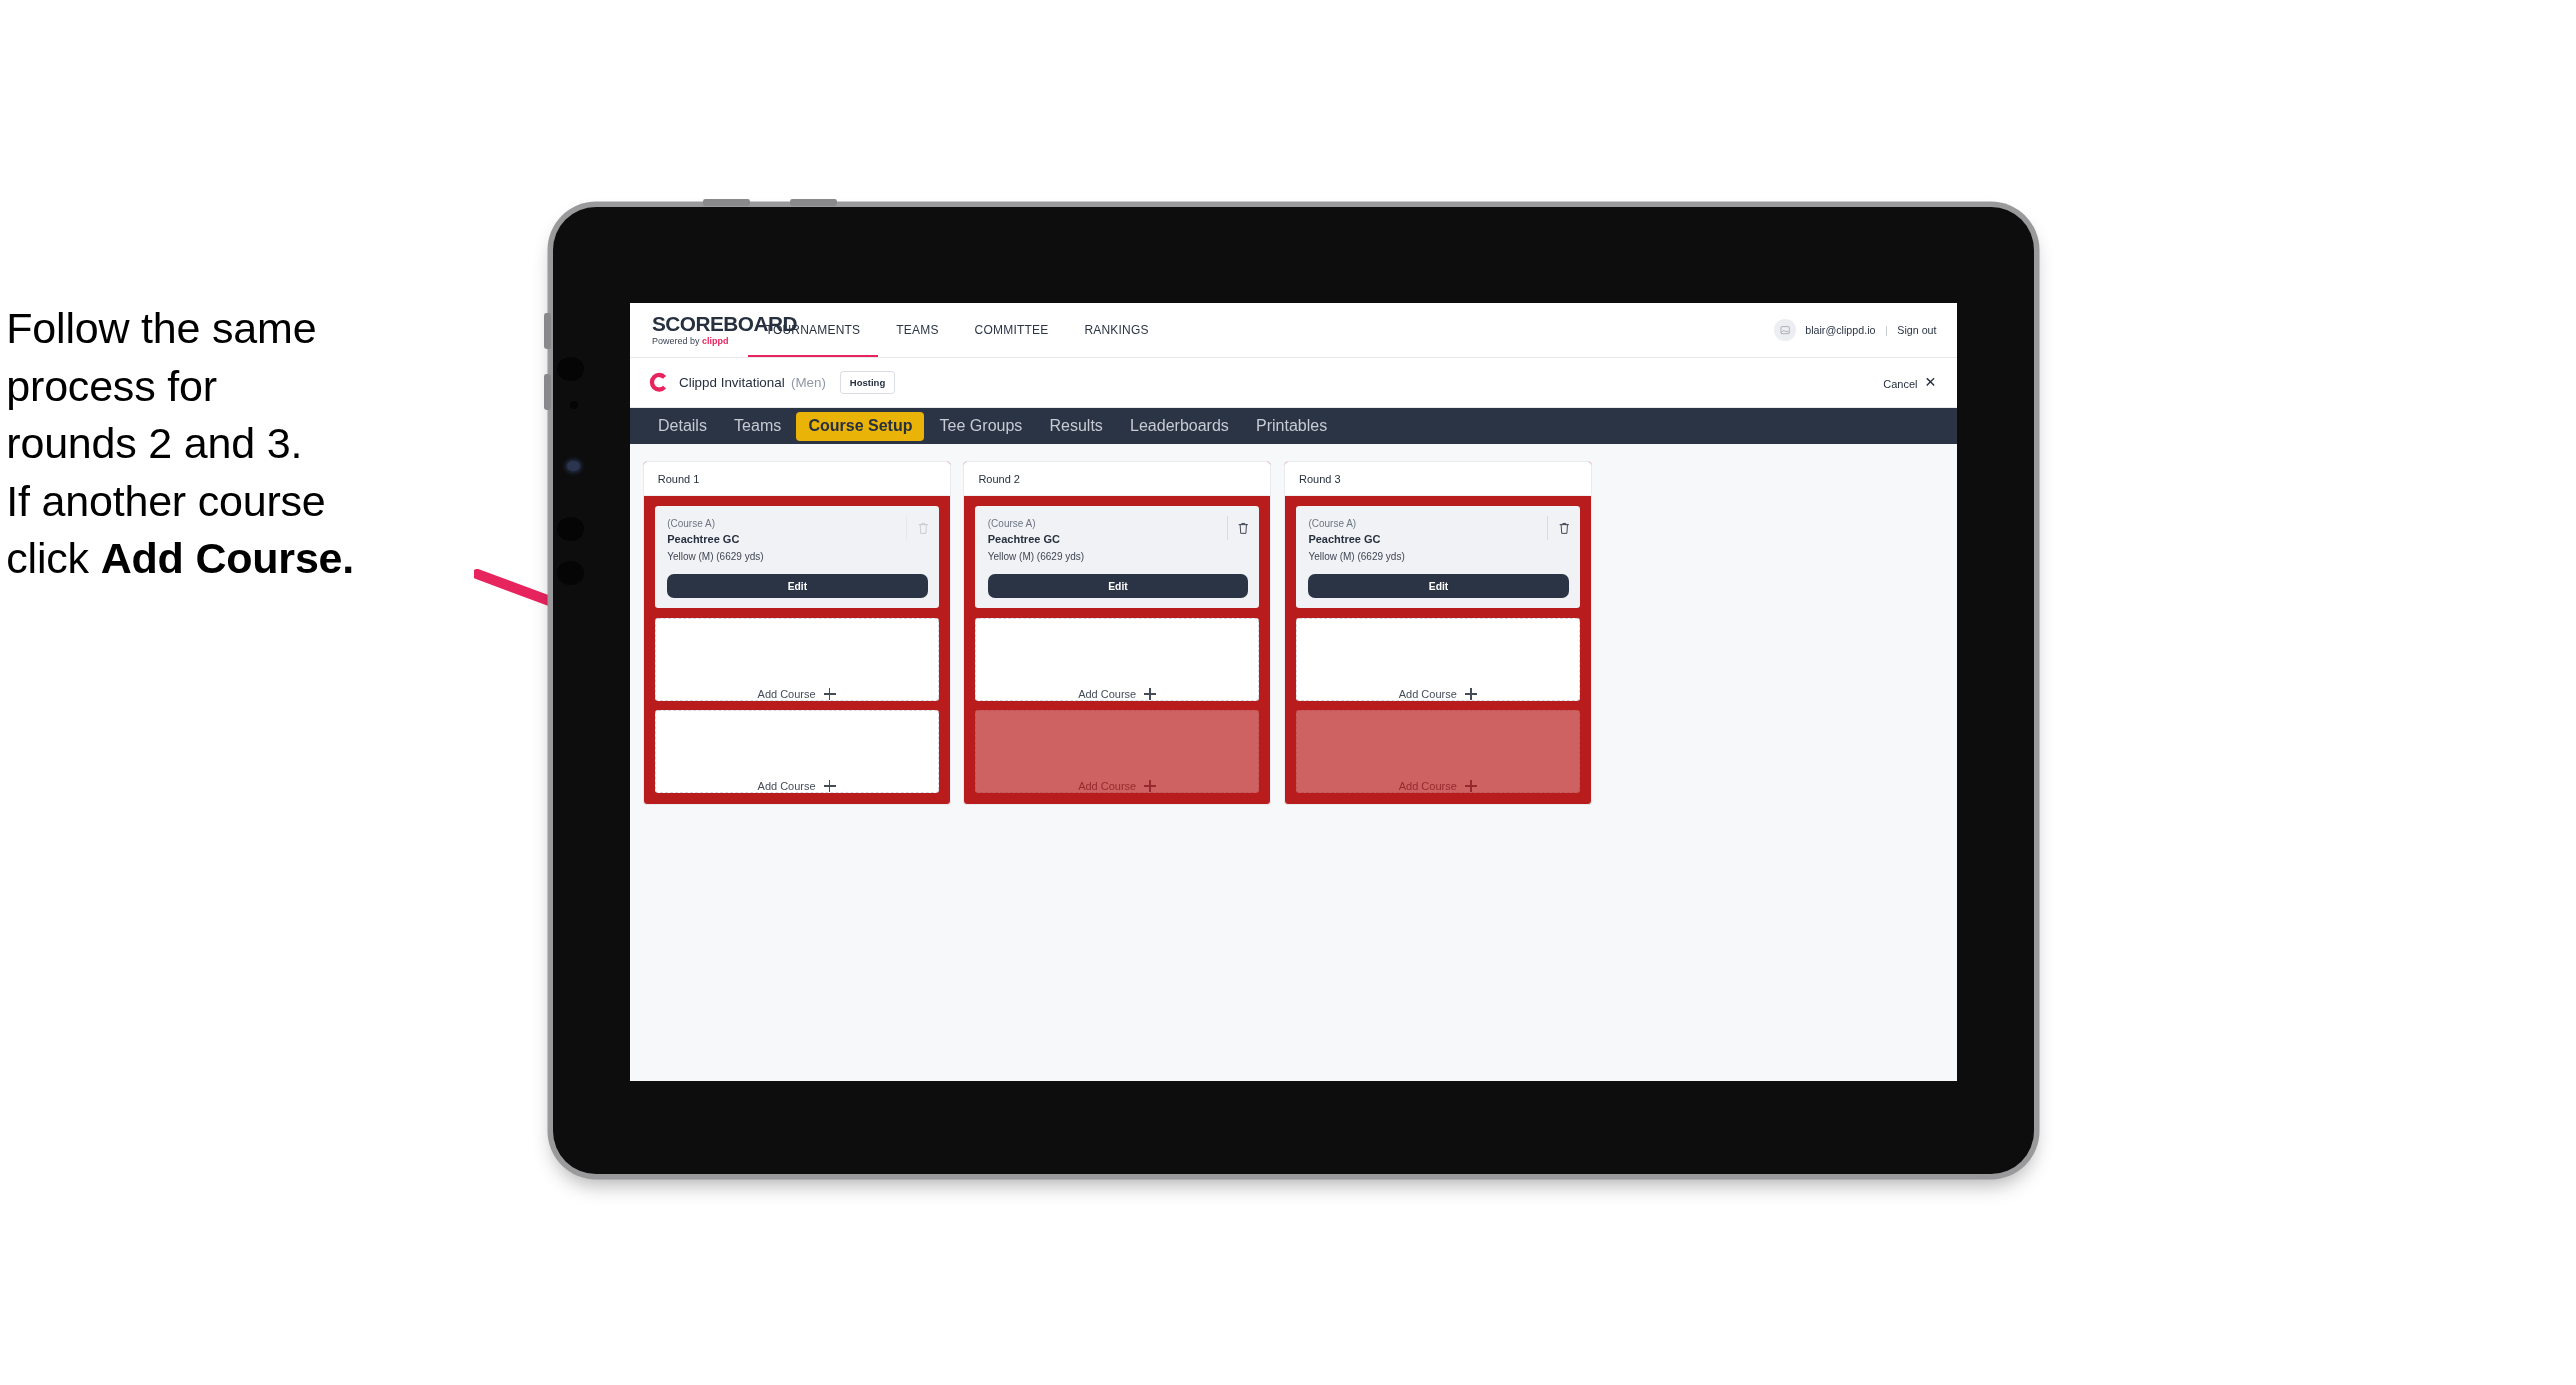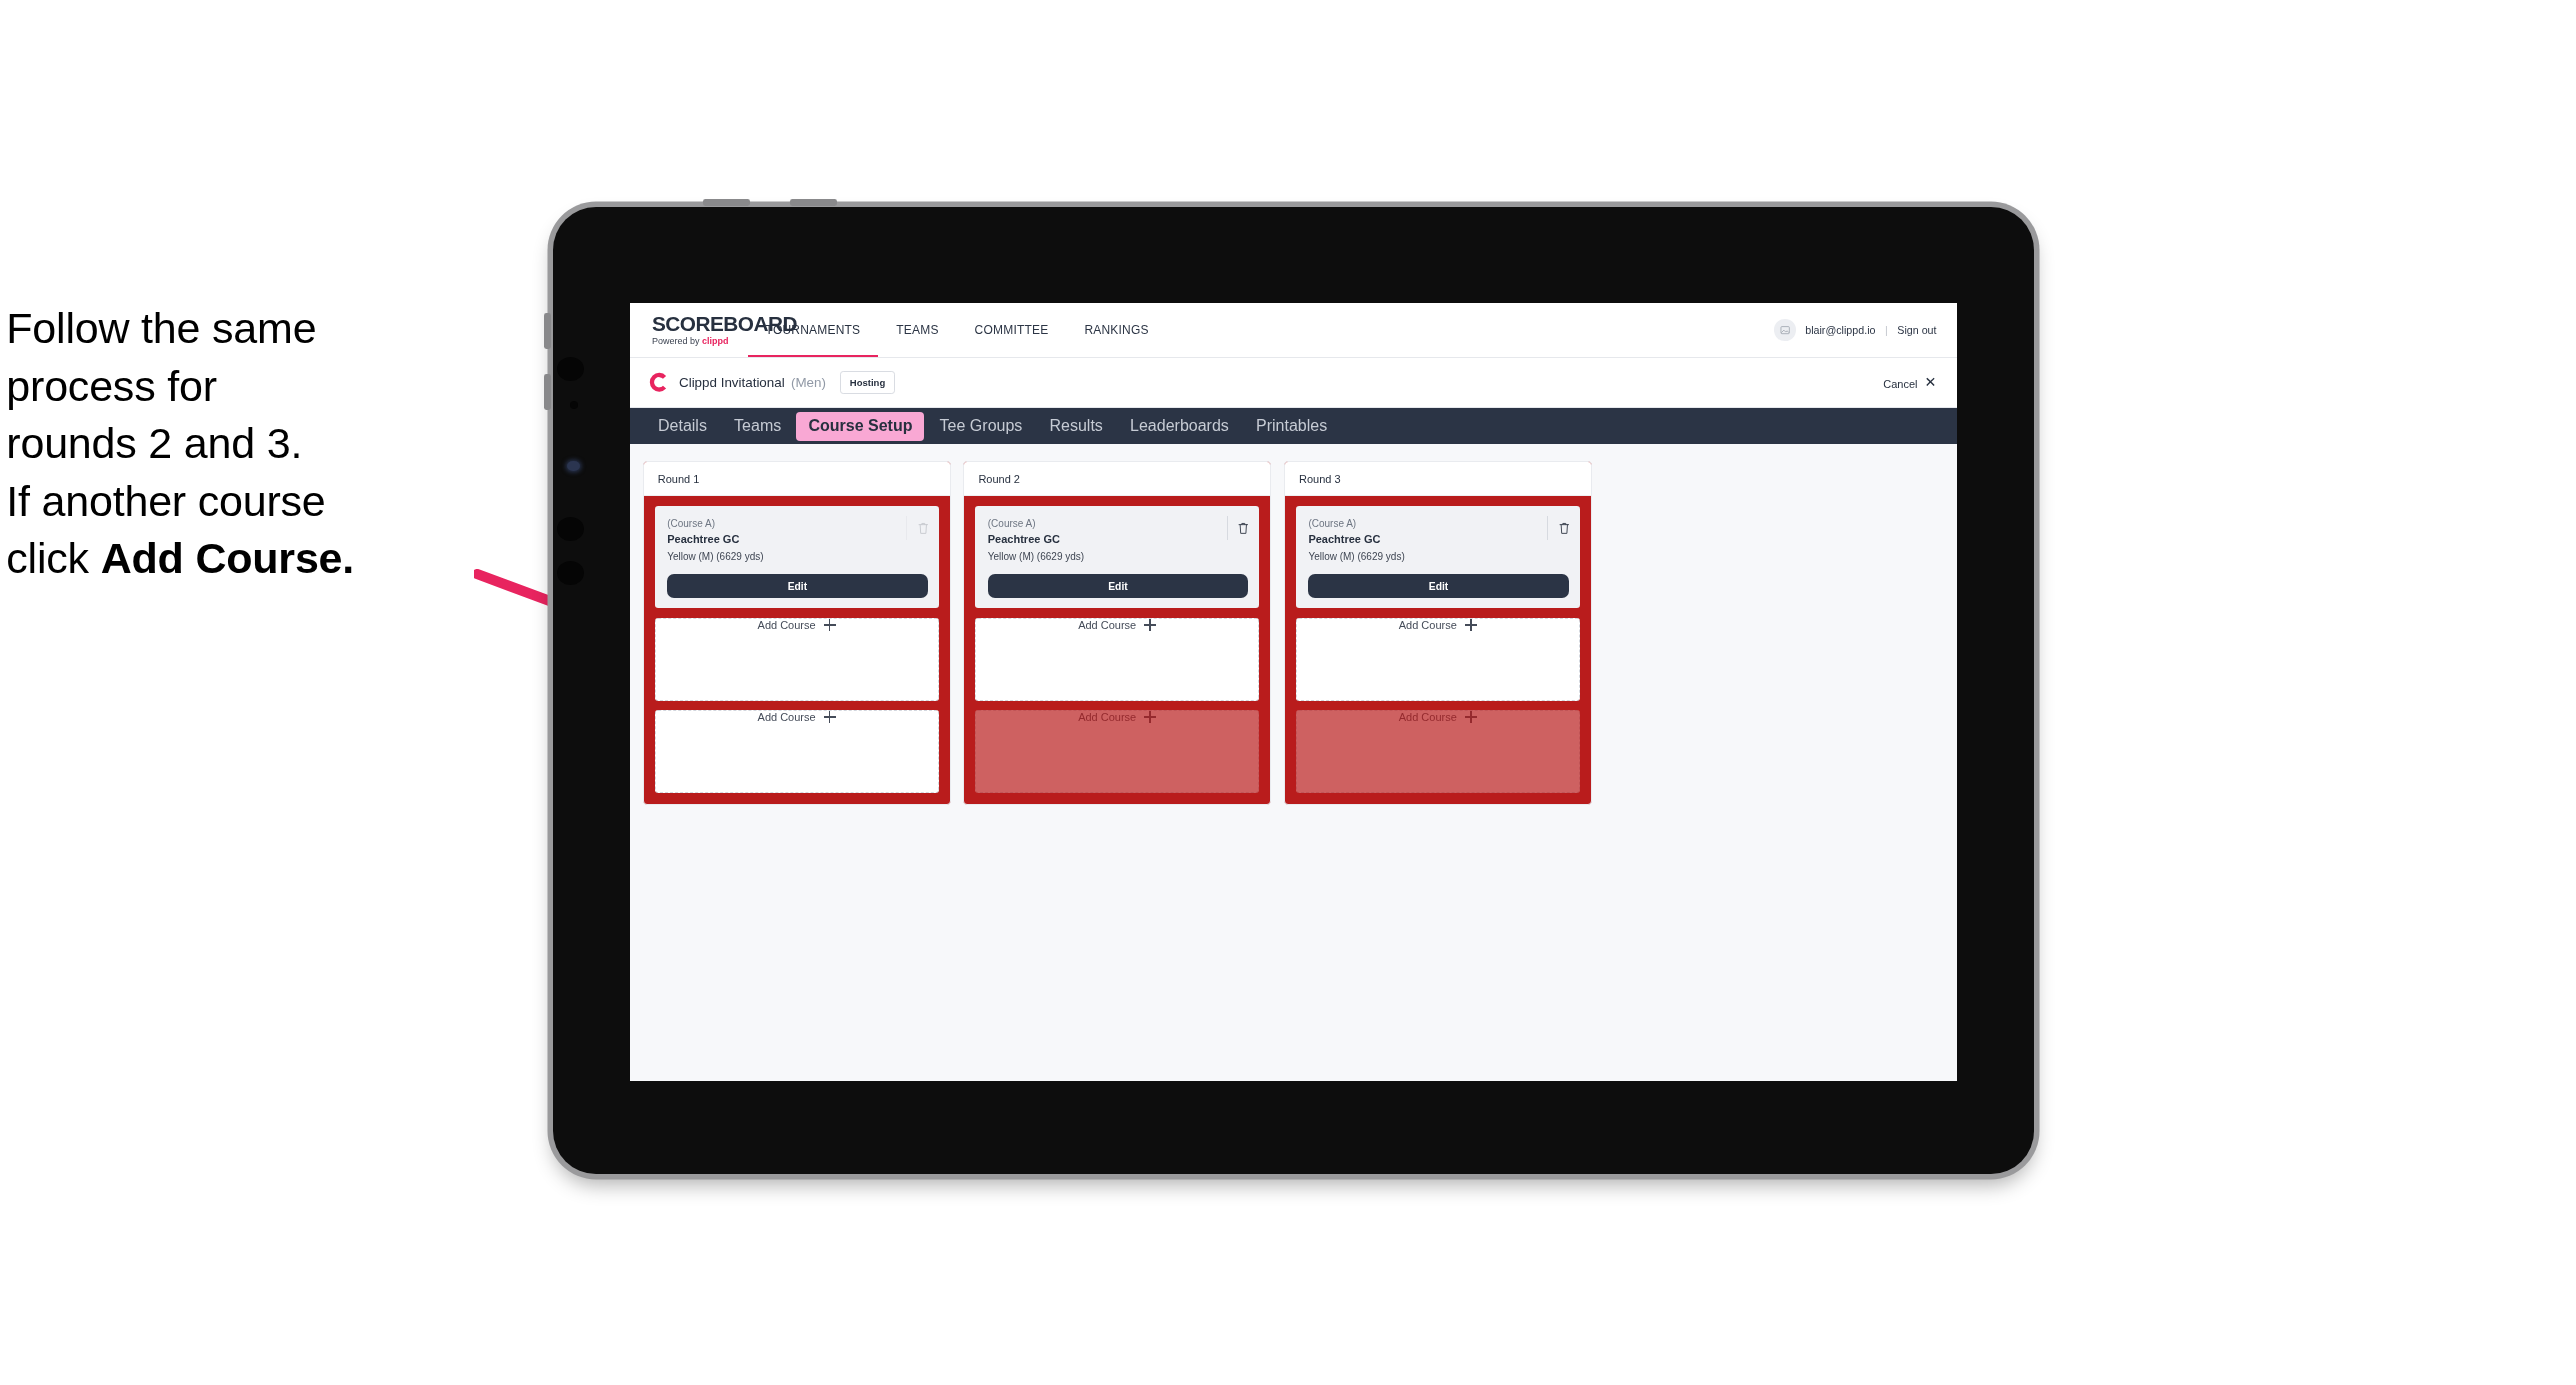--- a/index.html
+++ b/index.html
@@ -105,21 +105,21 @@
   #cancel .x{font-size:14.2px;line-height:1;}
 
   
   #tabbar{
     height:36px;background:#2b3445;display:flex;align-items:center;
     padding-left:16px;gap:3.2px;
   }
   .tab{
     font-size:16px;color:#c6cbd4;padding:5.5px 12px;border-radius:4px;cursor:pointer;
   }
-  .tab.active{background:#f9a8d4;color:#27303f;font-weight:600;}
+  .tab.active{background:#eab308;color:#27303f;font-weight:600;}
 
   
   #rounds{display:flex;padding:17.4px 0 0 12.6px;gap:12.6px;align-items:flex-start;}
   .round-col{
     width:308px;background:#b91c1c;border:0.8px solid #e9ebef;border-radius:4px;
     box-sizing:border-box;overflow:hidden;
   }
   .round-head{
     height:33px;display:flex;align-items:center;padding-left:14.2px;
     font-size:11px;color:#27303f;border-bottom:0.8px solid #eef0f3;background:#fff;
@@ -141,21 +141,21 @@
   .vbar.dim{opacity:.35;}
 
   .edit-btn{
     margin-top:10.3px;height:24px;background:#2b3445;border-radius:7px;
     display:flex;align-items:center;justify-content:center;
     color:#fff;font-size:10.3px;font-weight:600;cursor:pointer;
   }
 
   .add-slot{
     margin-top:9.5px;height:81px;border:0.8px dashed #d3d7de;border-radius:3.2px;
-    display:flex;align-items:flex-start;justify-content:center;gap:8px;
+    display:flex;align-items:flex-end;justify-content:center;gap:8px;
     color:#454c59;font-size:11px;background:#fff;cursor:pointer;
   }
   .add-slot .plus{
     display:inline-block;width:12px;height:12px;position:relative;
   }
   .add-slot .plus:before,.add-slot .plus:after{
     content:"";position:absolute;background:#454c59;
   }
   .add-slot .plus:before{left:0;top:5.1px;width:12px;height:1.6px;}
   .add-slot .plus:after{top:0;left:5.1px;height:12px;width:1.6px;}

